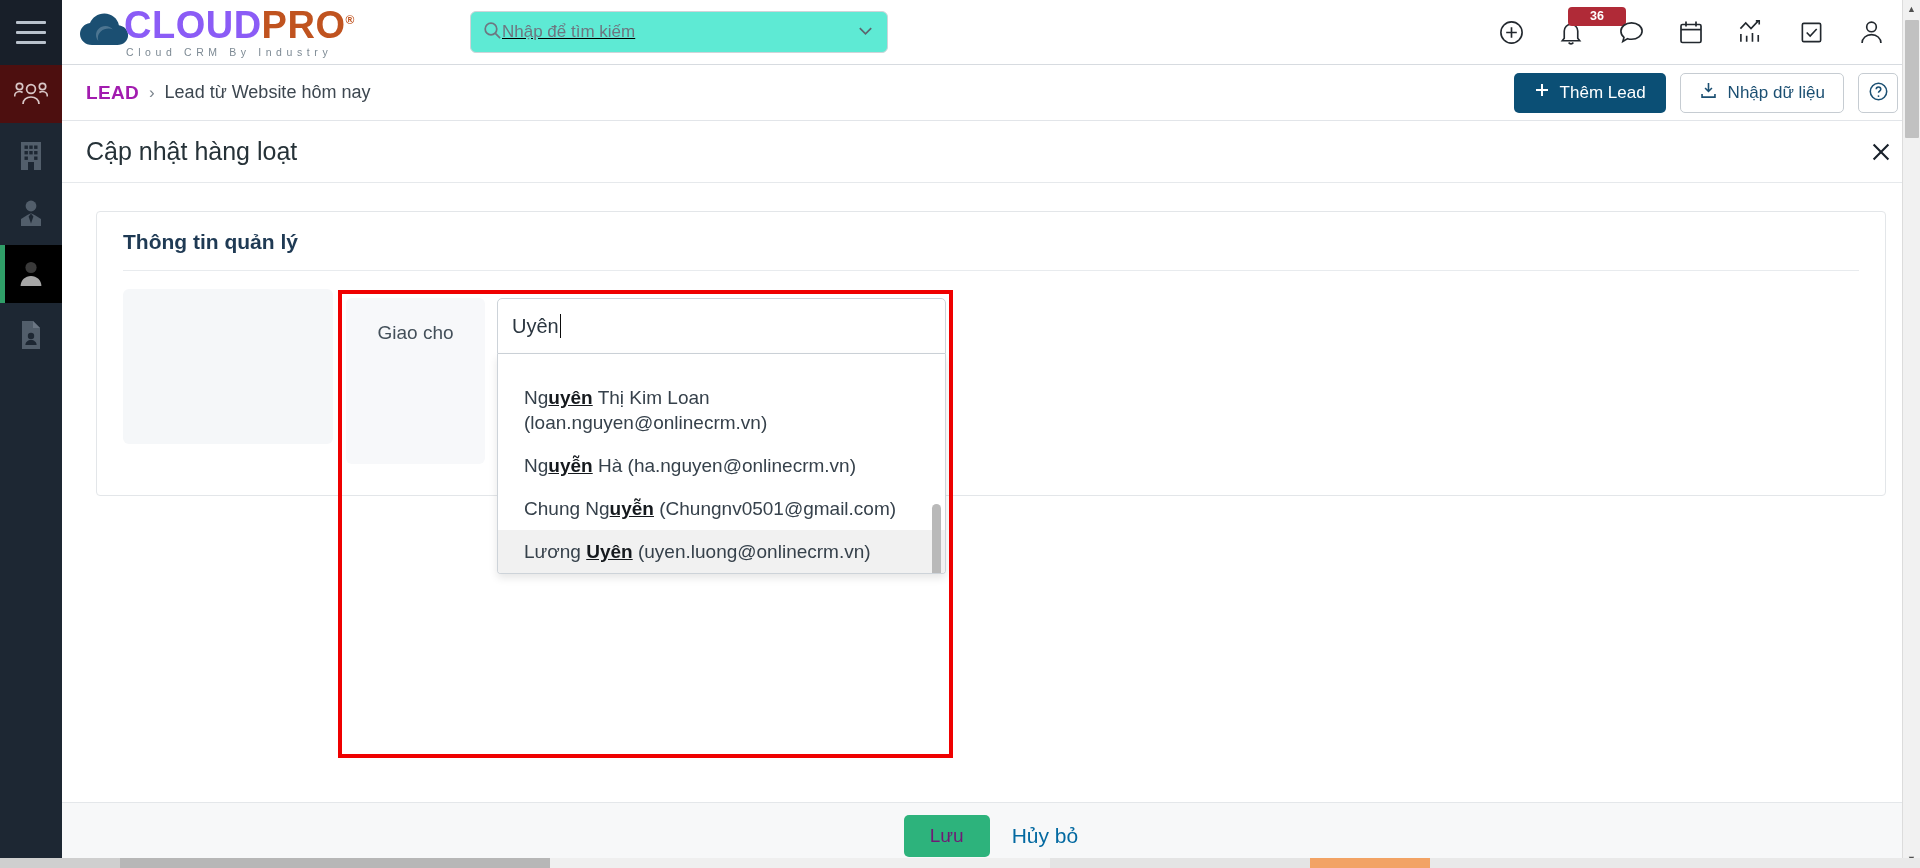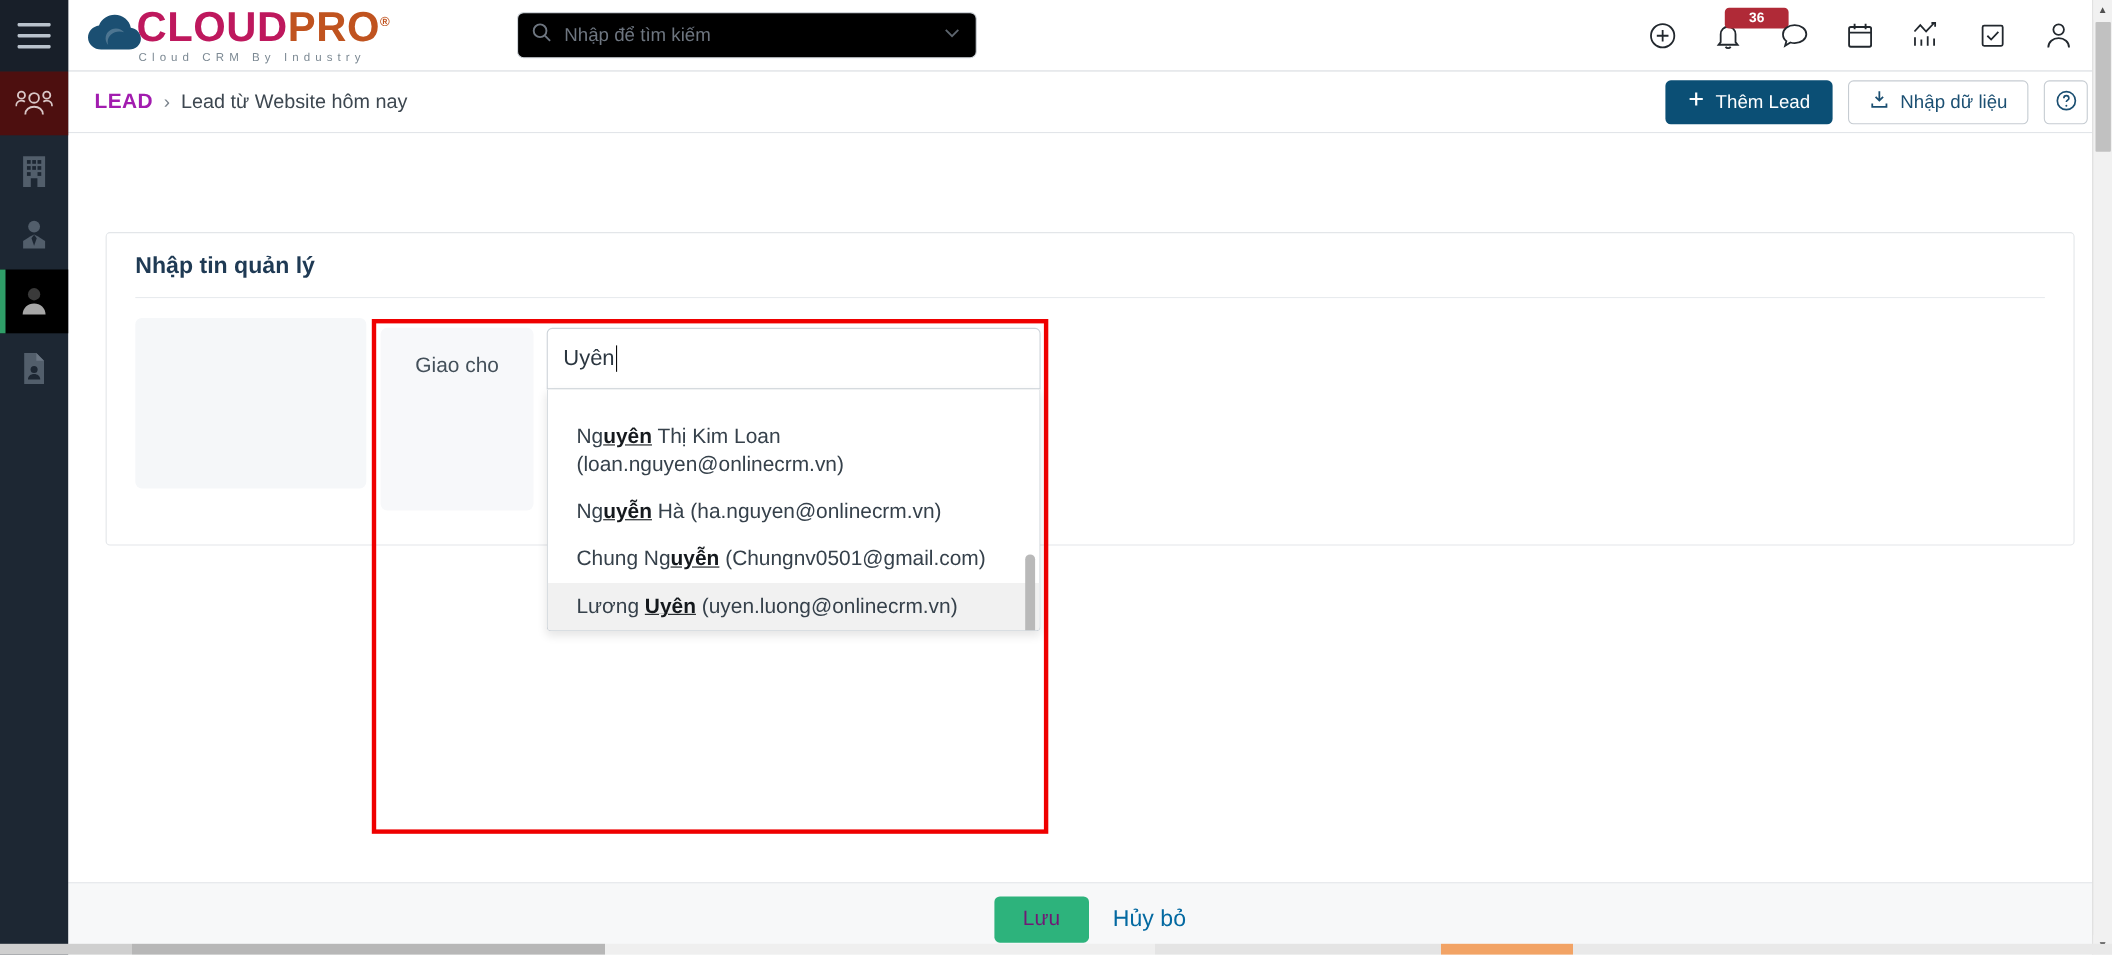--- a/index.html
+++ b/index.html
@@ -35,32 +35,32 @@
   
   .topbar {
     position:absolute; left:62px; top:0; right:0; height: 65px;
     background:#fff; border-bottom: 1px solid #d7dbe0;
     display:flex; align-items:center; z-index: 30;
   }
   .brand { width: 300px; padding-left: 16px; display:flex; align-items:center; }
   .brand-logo { display:flex; align-items:flex-end; }
   .brand-text { position:relative; display:flex; flex-direction:column; margin-left:-10px; }
   .brand-word { font-size: 38px; font-weight: 700; letter-spacing: 0.5px; line-height: 1; }
-  .bw-cloud { color:#be185d; }
+  .bw-cloud { color:#8b5cf6; }
   .bw-pro { color:#c0531f; }
   .brand-reg { font-size: 12px; vertical-align: super; color:#c0531f; }
   .brand-tag {
     font-size: 10.5px; color:#7d8a94; letter-spacing: 4.6px;
     margin-top: 2px; margin-left: 2px; white-space:nowrap;
   }
 
   .searchbox {
     margin-left: 108px;
     width: 418px; height: 42px; border:1px solid #cfd4d9; border-radius: 6px;
-    display:flex; align-items:center; padding: 0 12px; gap: 11px; background:#000000;
+    display:flex; align-items:center; padding: 0 12px; background:#5eead4;text-decoration:underline;
   }
   .searchbox .ph { flex:1; color:#6e7680; font-size: 17px; }
   .topbar-icons {
     margin-left:auto; display:flex; align-items:center; gap: 30px; padding-right: 34px;
   }
   .ticon { position:relative; width: 30px; height: 30px; display:flex; align-items:center; justify-content:center; cursor:pointer; }
   .badge {
     position:absolute; top:-10px; left:12px;
     background:#b02a37; color:#fff; font-size:12.5px; font-weight:600;
     border-radius: 4px; padding: 1px 22px; line-height:1.35;
@@ -370,24 +370,32 @@
             <path d="M8.6 8.6c0-1.4 1.1-2.4 2.4-2.4s2.4 1 2.4 2.4c0 1.9-2.4 1.9-2.4 3.6"></path>
             <circle cx="11" cy="15.8" r="0.95" fill="#1b4f72" stroke="none"></circle>
           </svg>
         </span>
       </button>
     </div>
   </div>
 
   <div class="modal">
 
+    <div class="modal-head">
+      <span class="modal-title">Cập nhật hàng loạt</span>
+      <span class="modal-close">
+        <svg width="22" height="22" viewBox="0 0 22 22" fill="none" stroke="#18202a" stroke-width="2.1">
+          <path d="M3.6 3.6l14.8 14.8M18.4 3.6L3.6 18.4"></path>
+        </svg>
+      </span>
+    </div>
 
     <div class="modal-body">
       <div class="card">
-        <div class="card-title">Nhập tin quản lý</div>
+        <div class="card-title">Thông tin quản lý</div>
         <div class="card-rule"></div>
         <div class="card-grid">
           <div class="ghost-field"></div>
         </div>
       </div>
     </div>
 
     <div class="modal-foot">
       <button class="btn-save">Lưu</button>
       <button class="btn-cancel">Hủy bỏ</button>

